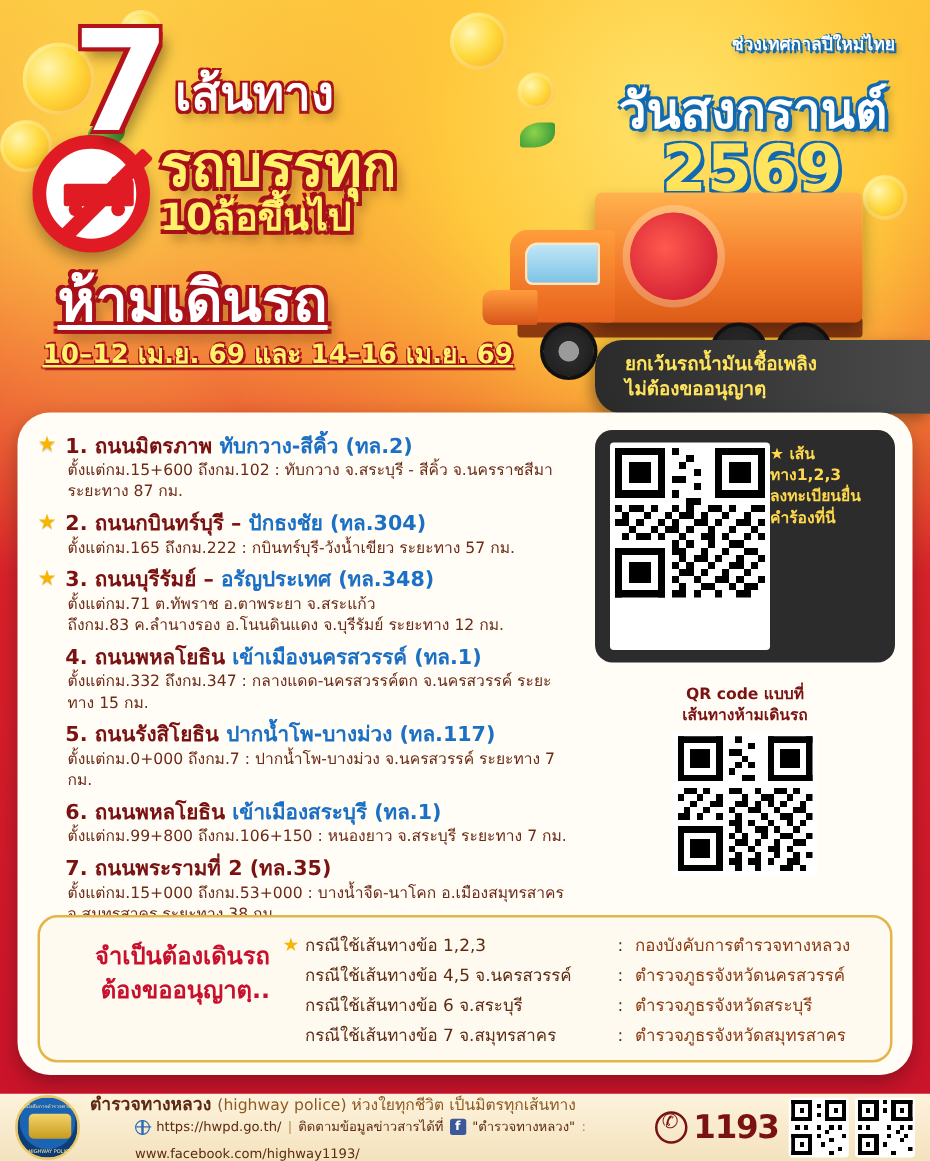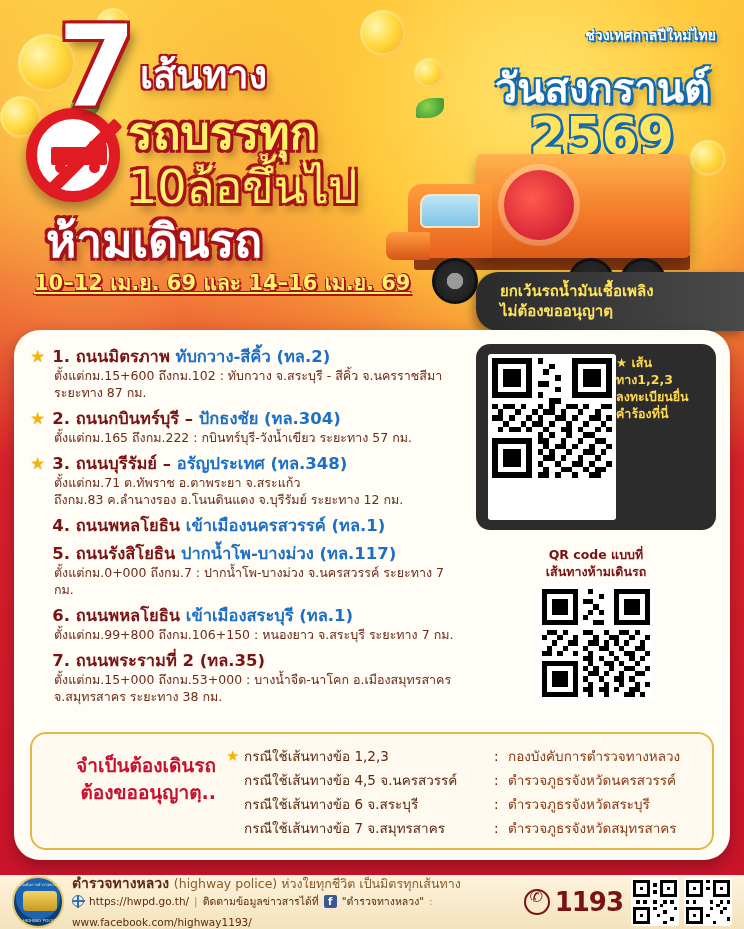--- a/index.html
+++ b/index.html
@@ -48,27 +48,28 @@
     font-size: 38px; font-weight: bold; color: #fff;
     text-shadow: 2px 2px 0 #a8101a, -2px 2px 0 #a8101a, 2px -2px 0 #a8101a, -2px -2px 0 #a8101a, 4px 6px 8px rgba(0,0,0,.3);
   }
   #t-line2 {
     position: absolute; left: 128px; top: 96px;
     font-size: 46px; font-weight: bold; color: #fff16a;
     text-shadow: 3px 3px 0 #a8101a, -3px 3px 0 #a8101a, 3px -3px 0 #a8101a, -3px -3px 0 #a8101a, 5px 7px 9px rgba(0,0,0,.35);
   }
   #t-line3 {
     position: absolute; left: 128px; top: 150px;
-    font-size: 46px; font-weight: normal; color: #fff16a;
+    font-size: 30px; font-weight: bold; color: #fff16a;
     text-shadow: 3px 3px 0 #a8101a, -3px 3px 0 #a8101a, 3px -3px 0 #a8101a, -3px -3px 0 #a8101a, 5px 7px 9px rgba(0,0,0,.35);
   }
   #t-line4 {
     position: absolute; left: 46px; top: 204px;
     font-size: 46px; font-weight: bold; color: #ffffff;
     text-shadow: 3px 3px 0 #a8101a, -3px 3px 0 #a8101a, 3px -3px 0 #a8101a, -3px -3px 0 #a8101a, 5px 7px 9px rgba(0,0,0,.35);
+    text-decoration: underline;
   }
   #t-dates {
     position: absolute; left: 34px; top: 266px;
     font-size: 21px; font-weight: bold; color: #fff16a;
     text-shadow: 2px 2px 0 #a8101a, -1px 1px 0 #a8101a, 1px -1px 0 #a8101a;
     text-decoration: underline;
   }
 
   
   #no-truck {
@@ -236,21 +237,21 @@
   #badge .inner {
     position: absolute; left: 9px; top: 13px; width: 34px; height: 20px; border-radius: 4px;
     background: linear-gradient(180deg, #f3d469, #c89a1f);
   }
   #badge .t1 { position:absolute; left:0; top:3px; width:52px; text-align:center; font-size:4px; color:#ffe9a8; }
   #badge .t2 { position:absolute; left:0; bottom:3px; width:52px; text-align:center; font-size:4px; color:#ffe9a8; }
 
   #f-text { flex: 1; }
   #f-line1 { font-size: 14px; color: #5c2a10; font-weight: bold; line-height: 19px; }
   #f-line1 .eng { color: #8a5a22; font-weight: normal; font-size: 12.5px; }
-  #f-line2 { font-size: 10.5px; color: #5c2a10; line-height: 16px; display: flex; align-items: center; gap: 5px; flex-wrap: wrap; }
+  #f-line2 { font-size: 10.5px; color: #5c2a10; line-height: 16px; display: flex; align-items: center; gap: 5px; flex-wrap: wrap; margin-left: 36px; }
   .globe {
     display: inline-block; width: 12px; height: 12px; border-radius: 50%;
     border: 1.4px solid #2c6fbb; position: relative;
   }
   .globe::before { content:""; position:absolute; left:4.3px; top:-0.5px; width:1.4px; height:12px; background:#2c6fbb; }
   .globe::after { content:""; position:absolute; left:-0.5px; top:4.3px; width:12px; height:1.4px; background:#2c6fbb; }
   .fb {
     display: inline-block; width: 13px; height: 13px; border-radius: 2px;
     background: #3b5998; color: #fff; font-size: 10px; font-weight: bold;
     text-align: center; line-height: 13px;
@@ -350,20 +351,21 @@
         </div>
         <div class="route-sub">ตั้งแต่กม.71 ต.ทัพราช อ.ตาพระยา จ.สระแก้ว</div>
         <div class="route-sub">ถึงกม.83 ค.ลำนางรอง อ.โนนดินแดง จ.บุรีรัมย์ ระยะทาง 12 กม.</div>
       </div>
 
       <div class="route">
         <div class="route-head">
           <span class="star hidden">★</span>
           <span class="route-title"><span>4. ถนนพหลโยธิน </span><span class="hi">เข้าเมืองนครสวรรค์ (ทล.1)</span></span>
         </div>
+        <div class="route-sub">ตั้งแต่กม.332 ถึงกม.347 : กลางแดด-นครสวรรค์ตก จ.นครสวรรค์ ระยะทาง 15 กม.</div>
       </div>
 
       <div class="route">
         <div class="route-head">
           <span class="star hidden">★</span>
           <span class="route-title"><span>5. ถนนรังสิโยธิน </span><span class="hi">ปากน้ำโพ-บางม่วง (ทล.117)</span></span>
         </div>
         <div class="route-sub">ตั้งแต่กม.0+000  ถึงกม.7 : ปากน้ำโพ-บางม่วง จ.นครสวรรค์ ระยะทาง 7 กม.</div>
       </div>
 

